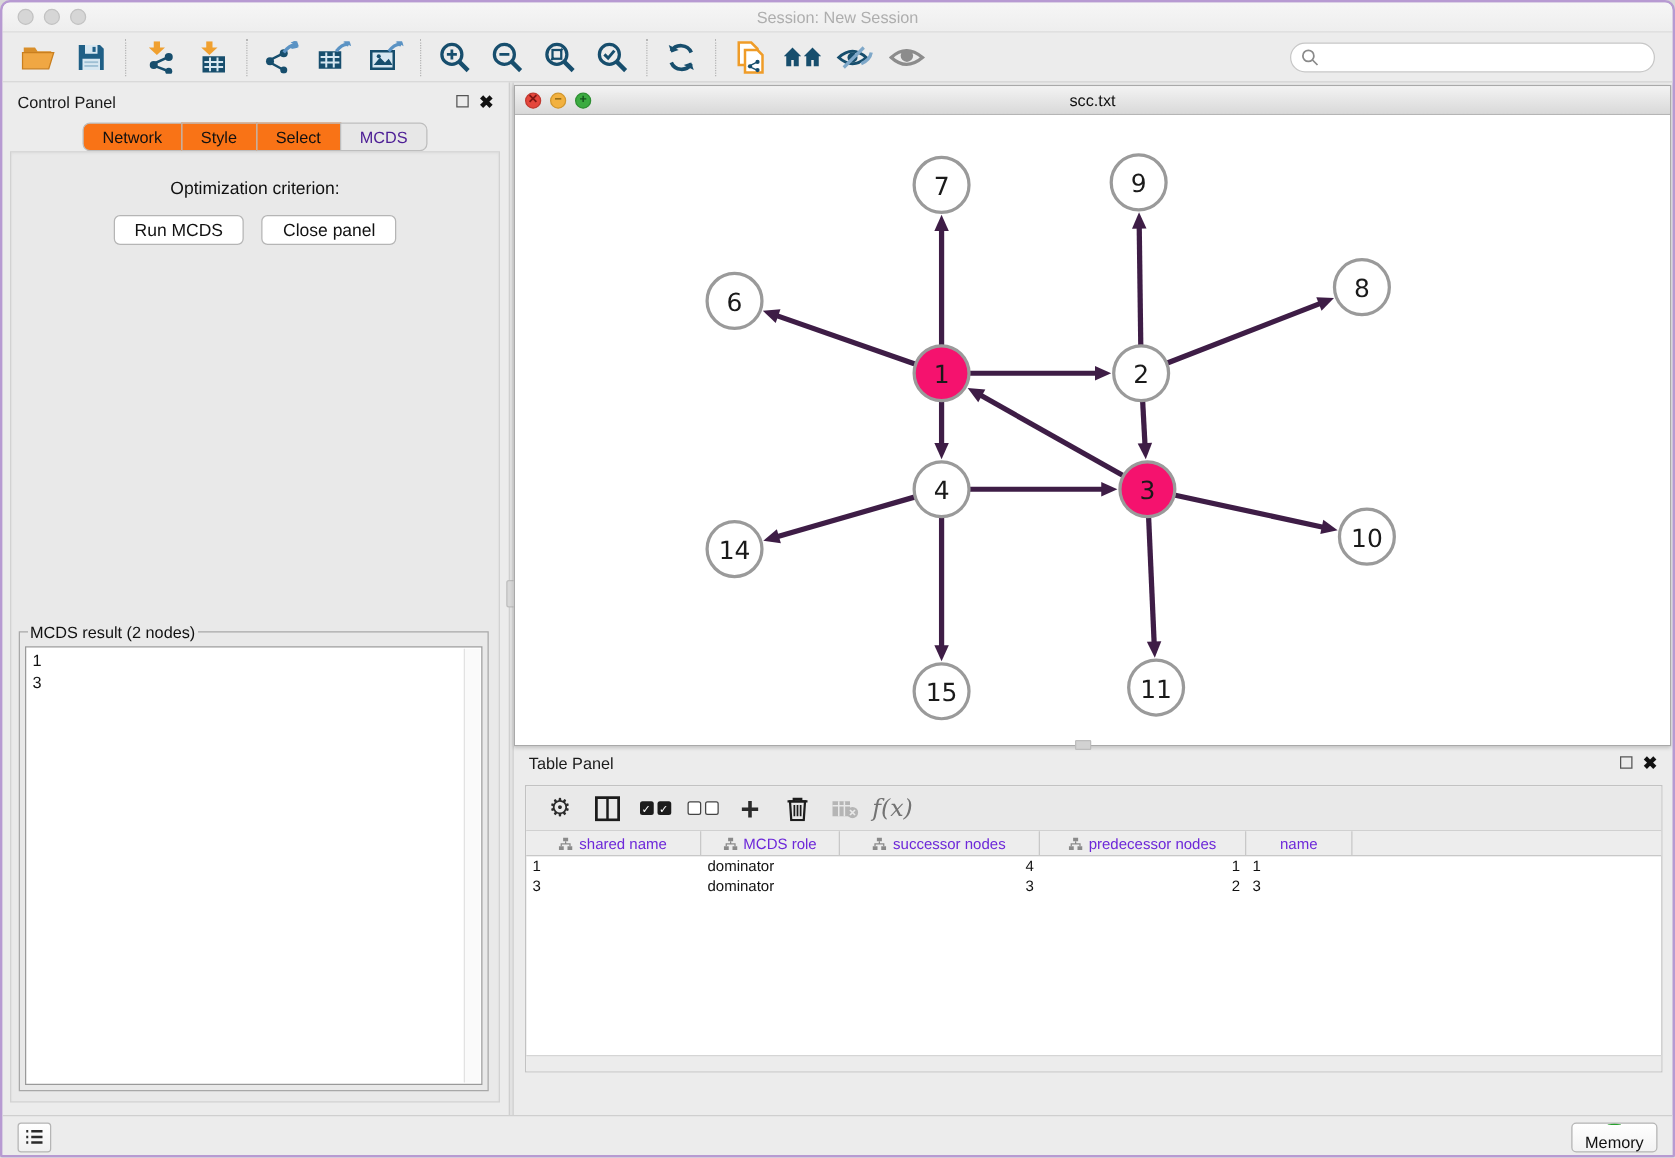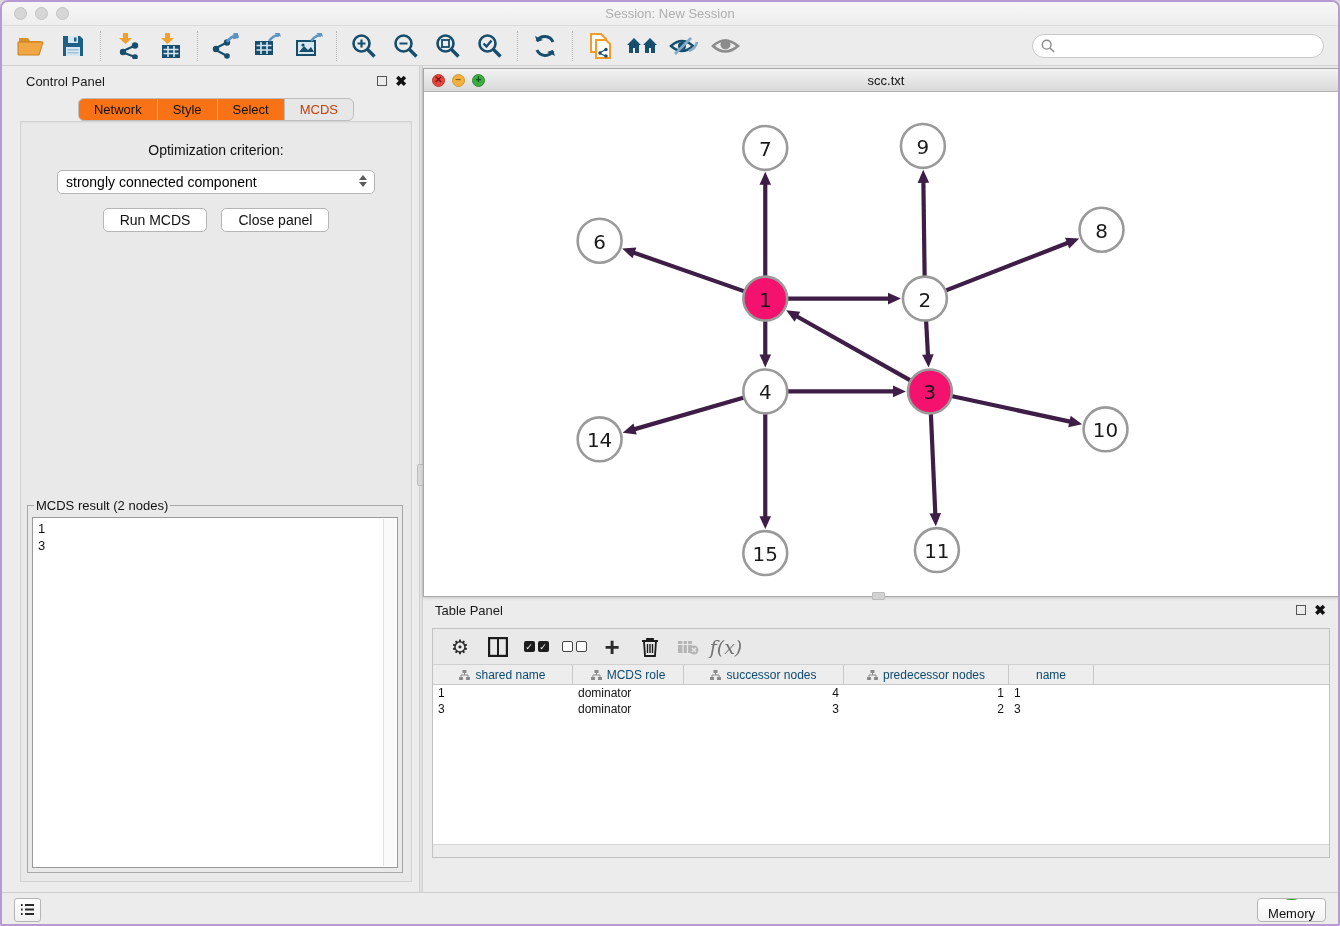--- a/index.html
+++ b/index.html
@@ -13,34 +13,34 @@
   .titlebar .title { position:absolute; left:0; right:0; text-align:center; color:#aeaeae; font-size:13px; }
 
   
   .toolbar { height:40px; background:#ececec; border-bottom:1px solid #d2d2d2; display:flex; align-items:center; padding:0 8px; }
   .tb-btn { width:42px; height:32px; display:flex; align-items:center; justify-content:center; }
   .tb-sep { width:1px; height:30px; border-left:1px dotted #b5b5b5; margin:0 6px; }
   .search-wrap { margin-left:auto; margin-right:6px; width:292px; height:24px; background:#fff; border:1px solid #c7c7c7; border-radius:12px; display:flex; align-items:center; padding:0 8px; }
   .search-wrap input { border:none; outline:none; flex:1; font-size:13px; background:transparent; margin-left:6px; }
 
   
-  .content { display:flex; height:826px;padding-left:12px; }
+  .content { display:flex; height:826px; }
 
   
   .control-panel { width:405px; position:relative; background:#ececec; }
   .cp-header { height:30px; display:flex; align-items:center; padding:0 12px; }
   .cp-title { font-size:13px; color:#1a1a1a; }
   .win-icons { margin-left:auto; display:flex; gap:8px; align-items:center; }
   .float-ico { width:10px; height:10px; border:1.5px solid #555; display:inline-block; }
   .close-ico { font-size:14px; font-weight:bold; color:#111; line-height:10px; }
   .seg-row { display:flex; justify-content:center; margin-top:2px; }
   .seg { border:1px solid #bdbdbd; background:#f97316; color:#111; font-size:13px; padding:3px 15px; margin-left:-1px; cursor:default; }
   .seg:first-child { border-radius:6px 0 0 6px; }
   .seg:last-child { border-radius:0 6px 6px 0; }
-  .seg.active { background:#e7e7e7; color:#c2410c; }
+  .seg.active { background:#e7e7e7; color:#4c1d95; }
   .cp-body { position:absolute; left:6px; right:7px; top:55px; bottom:10px; background:#e9e9e9; border:1px solid #d2d2d2; box-shadow:inset 0 1px 2px rgba(0,0,0,.04); }
   .opt-label { text-align:center; font-size:14px; margin-top:20px; color:#111; }
   .opt-select { margin:12px 36px 0 36px; height:24px; background:#fff; border:1px solid #b5b5b5; border-radius:5px; display:flex; align-items:center; padding:0 8px; font-size:14px; position:relative; }
   .stepper { position:absolute; right:7px; top:4px; display:flex; flex-direction:column; gap:2px; }
   .stepper .up { width:0;height:0;border-left:4px solid transparent;border-right:4px solid transparent;border-bottom:5px solid #5a5a5a; }
   .stepper .down { width:0;height:0;border-left:4px solid transparent;border-right:4px solid transparent;border-top:5px solid #5a5a5a; }
   .btn-row { display:flex; justify-content:center; gap:14px; margin-top:14px; }
   .push-btn { background:#fff; border:1px solid #b5b5b5; border-radius:5px; font-size:14px; padding:3px 16px; color:#111; }
   .mcds-fieldset { position:absolute; left:6px; right:8px; bottom:8px; top:376px; border:1px solid #a8a8a8; background:#e9e9e9; padding:4px; }
   .mcds-fieldset legend { font-size:13px; color:#111; padding:0 2px; margin-left:2px; }
@@ -72,21 +72,21 @@
   .table-toolbar { height:36px; background:#e9e9e9; border-bottom:1px solid #d0d0d0; display:flex; align-items:center; padding:0 10px; gap:4px; }
   .tt-btn { width:34px; height:30px; display:flex; align-items:center; justify-content:center; font-size:18px; color:#2b2b2b; }
   .tt-btn.disabled { color:#a8a8a8; }
   .gear { font-size:20px; }
   .chk { width:11px; height:11px; border-radius:2px; display:inline-flex; align-items:center; justify-content:center; }
   .chk.filled { background:#1c1c1c; color:#fff; font-size:9px; }
   .chk.empty { border:1.5px solid #444; background:#fff; }
   .plus-ico { font-size:26px; font-weight:bold; line-height:20px; }
   .fx { font-family:"DejaVu Serif",serif; font-style:italic; font-size:19px; color:#737373; }
   .thead { display:flex; background:#ededed; border-bottom:1px solid #c8c8c8; height:20px; }
-  .th { display:flex; align-items:center; justify-content:center; gap:5px; font-size:12px; color:#0c4a6e; border-right:1px solid #c8c8c8; position:relative; }
+  .th { display:flex; align-items:center; justify-content:center; gap:5px; font-size:12px; color:#6d28d9; border-right:1px solid #c8c8c8; position:relative; }
   .tr { display:flex; height:16px; }
   .td { font-size:12px; color:#111; padding:1px 5px 0 5px; overflow:hidden; white-space:nowrap; }
   .td.right { text-align:right; }
   .table-hscroll { position:absolute; left:0; right:0; bottom:0; height:13px; background:#ececec; border-top:1px solid #d5d5d5; }
   .bottom-tabs { position:absolute; left:0; right:0; bottom:6px; display:flex; justify-content:center; }
 
   
   .statusbar { height:34px; border-top:1px solid #cfcfcf; background:#ececec; display:flex; align-items:center; padding:0 12px; }
   .list-btn { width:27px; height:24px; background:linear-gradient(#ffffff,#f0f0f0); border:1px solid #b5b5b5; border-radius:3px; display:flex; align-items:center; justify-content:center; }
   .memory-btn { margin-left:auto; height:24px; background:linear-gradient(#ffffff,#f2f2f2); border:1px solid #b5b5b5; border-radius:4px; display:flex; align-items:center; gap:6px; padding:0 10px; font-size:13px; color:#111;flex-direction:column; }
@@ -269,27 +269,20 @@
         </span>
       </div>
       <div class="seg-row" id="cp-tabs">
           <span class="seg">Network</span>
           <span class="seg">Style</span>
           <span class="seg">Select</span>
           <span class="seg active">MCDS</span>
         </div>
       <div class="cp-body">
         <div class="opt-label">Optimization criterion:</div>
-        <div class="opt-select">
-          <span>strongly connected component</span>
-          <span class="stepper">
-              <span class="up"></span>
-              <span class="down"></span>
-            </span>
-        </div>
         <div class="btn-row">
           <button class="push-btn">Run MCDS</button>
           <button class="push-btn">Close panel</button>
         </div>
         <fieldset class="mcds-fieldset">
           <legend>MCDS result (2 nodes)</legend>
           <div class="result-box" id="result-box">
             <div class="result-vscroll"></div>
           <div>1</div>
               <div>3</div>

